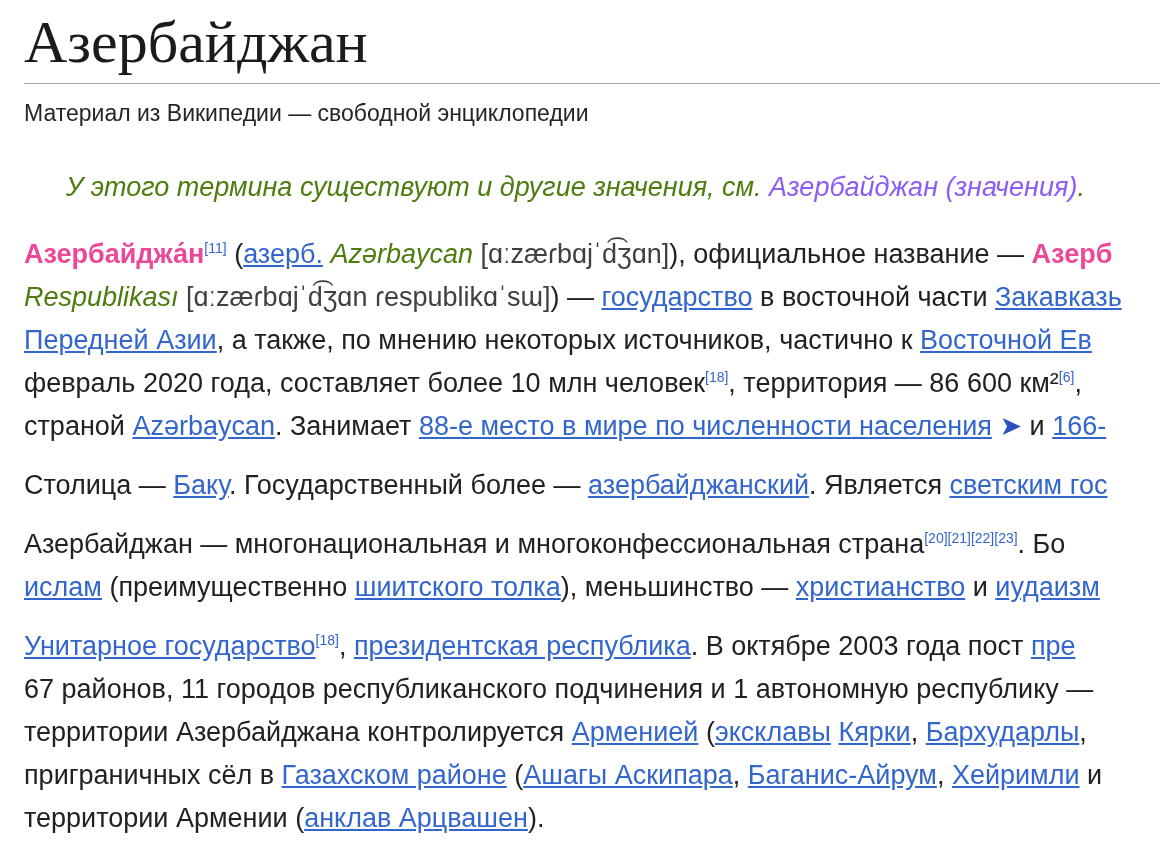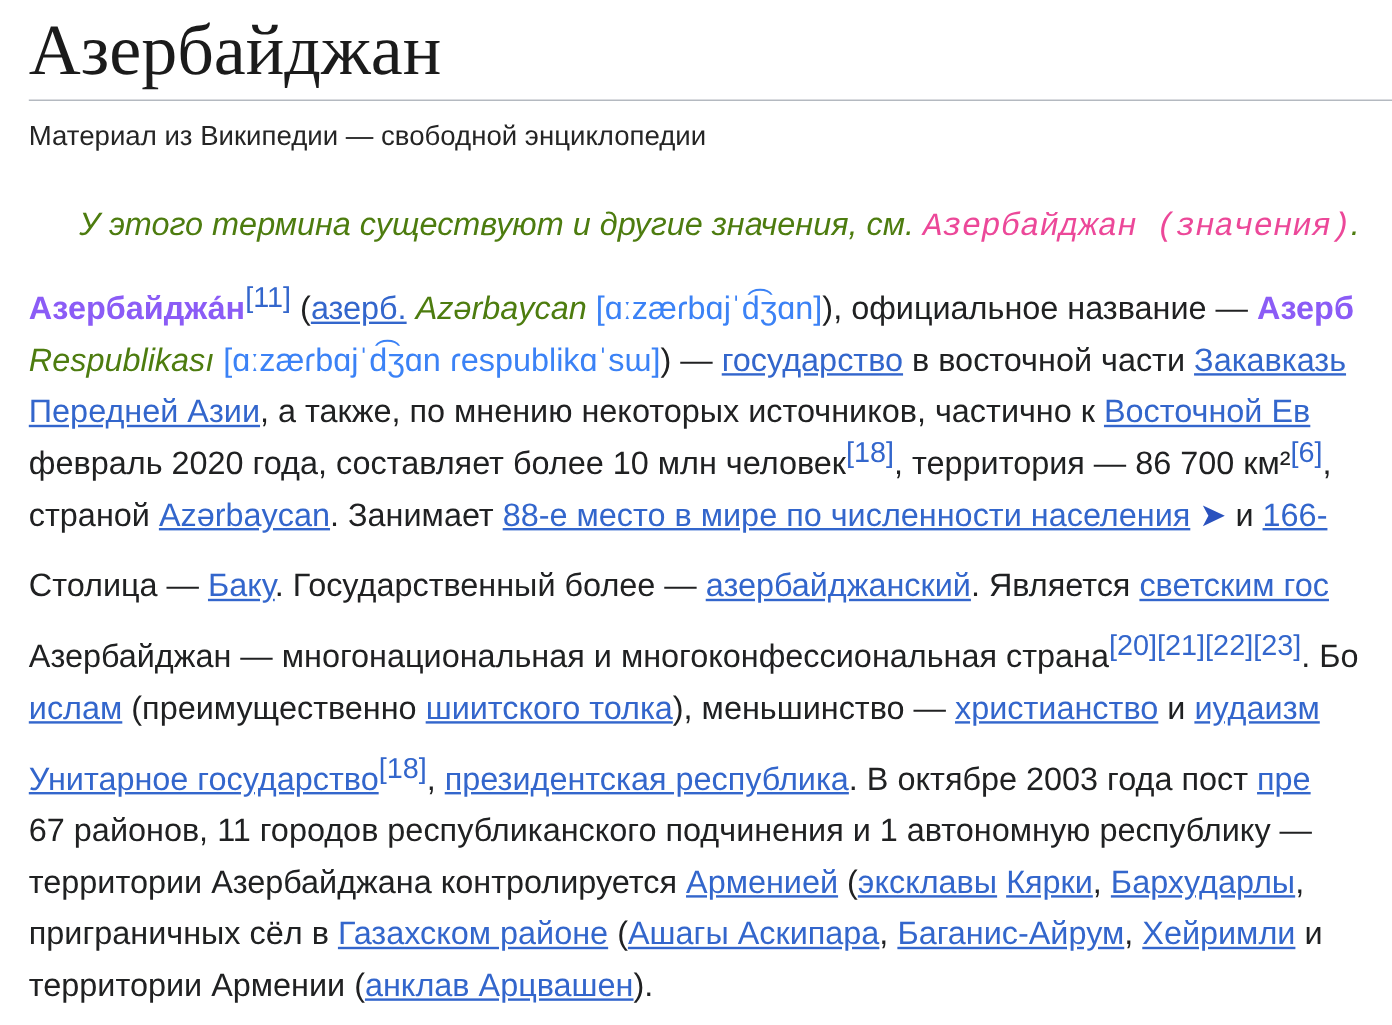--- a/index.html
+++ b/index.html
@@ -48,50 +48,50 @@
     font-size: 27px;
     line-height: 43px;
   }
   .paragraph + .paragraph {
     margin-top: 16px;
   }
   .tline {
     white-space: nowrap;
   }
   .seg-plain  { color: #202122; }
-  .seg-bold   { color: #8b5cf6; font-weight: 700; margin-top: 24px; }
+  .seg-bold   { color: #ec4899; font-weight: 700; margin-top: 24px; }
   .seg-italic { color: #4d7c0f; font-style: italic; }
   .seg-link   { color: #3366cc; cursor: pointer; text-decoration: underline; }
-  .seg-italic-link { color: #ec4899; font-style: italic; cursor: pointer; font-family: Liberation Mono, monospace; }
-  .seg-ipa    { color: #3b82f6; cursor: pointer; }
+  .seg-italic-link { color: #8b5cf6; font-style: italic; cursor: pointer; }
+  .seg-ipa    { color: #404040; cursor: pointer; }
   .seg-arrow  { color: #2a52be; cursor: pointer; }
   sup.ref-sup {
     color: #3366cc;
-    font-size: 24px;
+    font-size: 14px;
     line-height: 0;
     vertical-align: super;
     cursor: pointer;
   }
 </style>
 </head>
 <body>
 
 <div class="page-inner">
   <h1 class="firstHeading">Азербайджан</h1>
 
   <div class="siteSub">Материал из Википедии — свободной энциклопедии</div>
 
   <div class="hatnote" id="hatnote"><span class="seg-italic">У этого термина существуют и другие значения, см. </span><span class="seg-italic-link">Азербайджан (значения)</span><span class="seg-italic">.</span></div>
 
   <div id="paragraphs">
       <div class="paragraph">
         <div class="tline"><span class="seg-bold">Азербайджа́н</span><sup class="ref-sup">[11]</sup><span class="seg-plain"> (</span><span class="seg-link">азерб.</span><span class="seg-plain"> </span><span class="seg-italic">Azərbaycan</span><span class="seg-plain"> </span><span class="seg-ipa">[ɑːzæɾbɑjˈd͡ʒɑn]</span><span class="seg-plain">), официальное название — </span><span class="seg-bold">Азерб</span></div>
         <div class="tline"><span class="seg-italic">Respublikası</span><span class="seg-plain"> </span><span class="seg-ipa">[ɑːzæɾbɑjˈd͡ʒɑn ɾespublikɑˈsɯ]</span><span class="seg-plain">) — </span><span class="seg-link">государство</span><span class="seg-plain"> в восточной части </span><span class="seg-link">Закавказь</span></div>
         <div class="tline"><span class="seg-link">Передней Азии</span><span class="seg-plain">, а также, по мнению некоторых источников, частично к </span><span class="seg-link">Восточной Ев</span></div>
-        <div class="tline"><span class="seg-plain">февраль 2020 года, составляет более 10 млн человек</span><sup class="ref-sup">[18]</sup><span class="seg-plain">, территория — 86 700 км²</span><sup class="ref-sup">[6]</sup><span class="seg-plain">,</span></div>
+        <div class="tline"><span class="seg-plain">февраль 2020 года, составляет более 10 млн человек</span><sup class="ref-sup">[18]</sup><span class="seg-plain">, территория — 86 600 км²</span><sup class="ref-sup">[6]</sup><span class="seg-plain">,</span></div>
         <div class="tline"><span class="seg-plain">страной </span><span class="seg-link">Azərbaycan</span><span class="seg-plain">. Занимает </span><span class="seg-link">88-е место в мире по численности населения</span><span class="seg-plain"> </span><span class="seg-arrow">➤</span><span class="seg-plain"> и </span><span class="seg-link">166-</span></div>
       </div>
       <div class="paragraph">
         <div class="tline"><span class="seg-plain">Столица — </span><span class="seg-link">Баку</span><span class="seg-plain">. Государственный более — </span><span class="seg-link">азербайджанский</span><span class="seg-plain">. Является </span><span class="seg-link">светским гос</span></div>
       </div>
       <div class="paragraph">
         <div class="tline"><span class="seg-plain">Азербайджан — многонациональная и многоконфессиональная страна</span><sup class="ref-sup">[20][21][22][23]</sup><span class="seg-plain">. Бо</span></div>
         <div class="tline"><span class="seg-link">ислам</span><span class="seg-plain"> (преимущественно </span><span class="seg-link">шиитского толка</span><span class="seg-plain">), меньшинство — </span><span class="seg-link">христианство</span><span class="seg-plain"> и </span><span class="seg-link">иудаизм</span></div>
       </div>
       <div class="paragraph">

